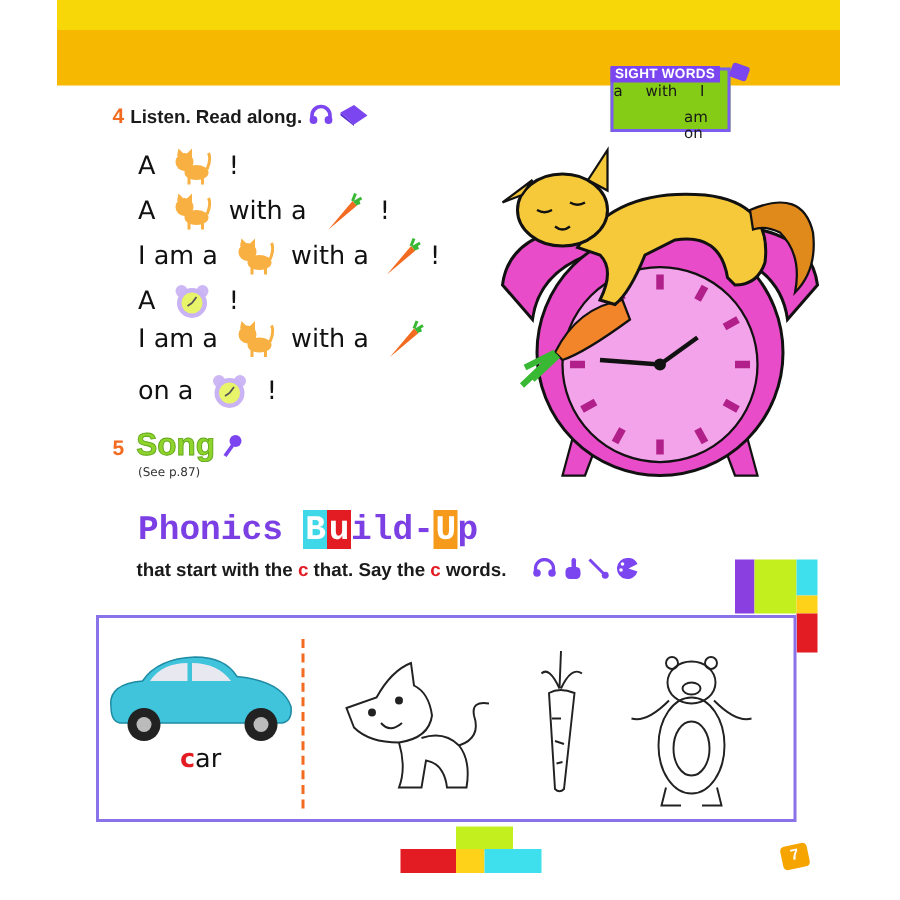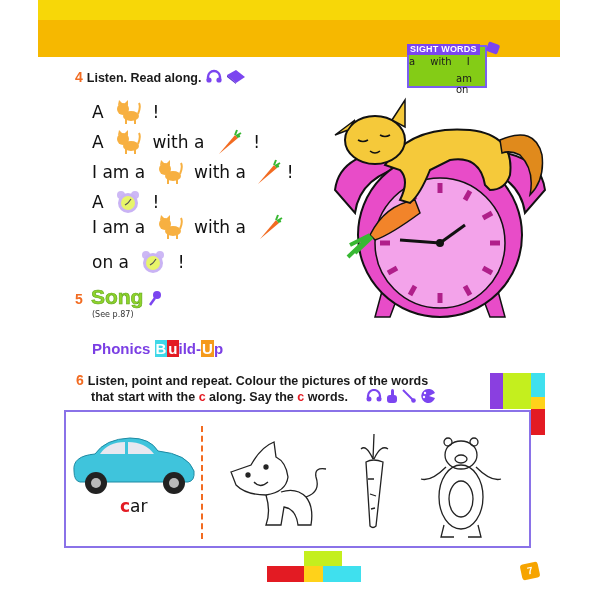--- a/index.html
+++ b/index.html
@@ -25,21 +25,21 @@
   .read-lines { position: absolute; left: 92px; top: 96px; }
   .read-line { position: absolute; left: 0; white-space: nowrap; font-family: "DejaVu Sans", sans-serif; font-size: 17px; color: #111; height: 30px; line-height: 30px; }
   .read-line span { display: inline-block; vertical-align: middle; }
   .pic { display: inline-block; width: 26px; height: 26px; vertical-align: middle; margin: 0 6px; }
 
   .song { position: absolute; left: 75px; top: 285px; }
   .song-num { font-family: "Liberation Sans", sans-serif; font-weight: bold; color: #f26b21; font-size: 14px; }
   .song-title { font-family: "Liberation Sans", sans-serif; font-weight: bold; font-size: 21px; color: #8fd32b; -webkit-text-stroke: 0.6px #5ea61a; margin-left: 3px; }
   .song-ref { position: absolute; left: 17px; top: 25px; font-size: 8px; color: #333; white-space: nowrap; }
 
-  .phonics { position: absolute; left: 92px; top: 340px; font-family: Liberation Sans, sans-serif; font-weight: bold; font-size: 15px; color: #7b3fe4; white-space: nowrap; }
+  .phonics { position: absolute; left: 92px; top: 340px; font-family: Liberation Mono, monospace; font-weight: bold; font-size: 23px; color: #7b3fe4; white-space: nowrap; }
   .ph-box { display: inline-block; padding: 0 1px; color: #fff; position: relative; }
   .ph-B { background: #3fd8e8; }
   .ph-u { background: #e31b23; }
   .ph-U { background: #f59a1b; }
 
   .ex6 { position: absolute; left: 76px; top: 372px; font-family: "Liberation Sans", sans-serif; font-weight: bold; font-size: 12.5px; line-height: 16px; color: #1a1a1a; }
   .ex6 .red { color: #e31b23; }
 
   .task-box { position: absolute; left: 64px; top: 410px; width: 467px; height: 138px; border: 2px solid #8a72e8; background: #fff; }
   .divider { position: absolute; left: 135px; top: 14px; height: 113px; border-left: 2px dashed #f26b21; }
@@ -233,25 +233,22 @@
       </svg>
   </span>
   <div class="song-ref">(See p.87)</div>
 </div>
 
 <div class="phonics">
   <span>Phonics </span><span class="ph-box ph-B">B</span><span class="ph-box ph-u">u</span><span>ild-</span><span class="ph-box ph-U">U</span><span>p</span>
 </div>
 
 <div class="ex6">
-  <div>
-    <span class="ex-num">6</span><span>Listen, point and repeat. Colour the pictures of the words</span>
-  </div>
   <div style="padding-left:15px;">
-    <span>that start with the </span><span class="red">c</span><span> along. Say the </span><span class="red">c</span><span> words.</span>
+    <span>that start with the </span><span class="red">c</span><span> that. Say the </span><span class="red">c</span><span> words.</span>
     <span style="display:inline-block; vertical-align:middle; margin-left:14px;">
       <svg width="16" height="14" viewBox="0 0 16 14">
           <path d="M2 10 V7 A6 6 0 0 1 14 7 V10" fill="none" stroke="#7b45f0" stroke-width="2.2"></path>
           <circle cx="3" cy="10" r="2.5" fill="#7b45f0"></circle>
           <circle cx="13" cy="10" r="2.5" fill="#7b45f0"></circle>
         </svg>
     </span>
     <span style="display:inline-block; vertical-align:middle;">
       <svg width="14" height="14" viewBox="0 0 14 14">
           <rect x="6" y="0" width="3" height="7" rx="1.5" fill="#7b45f0"></rect>

